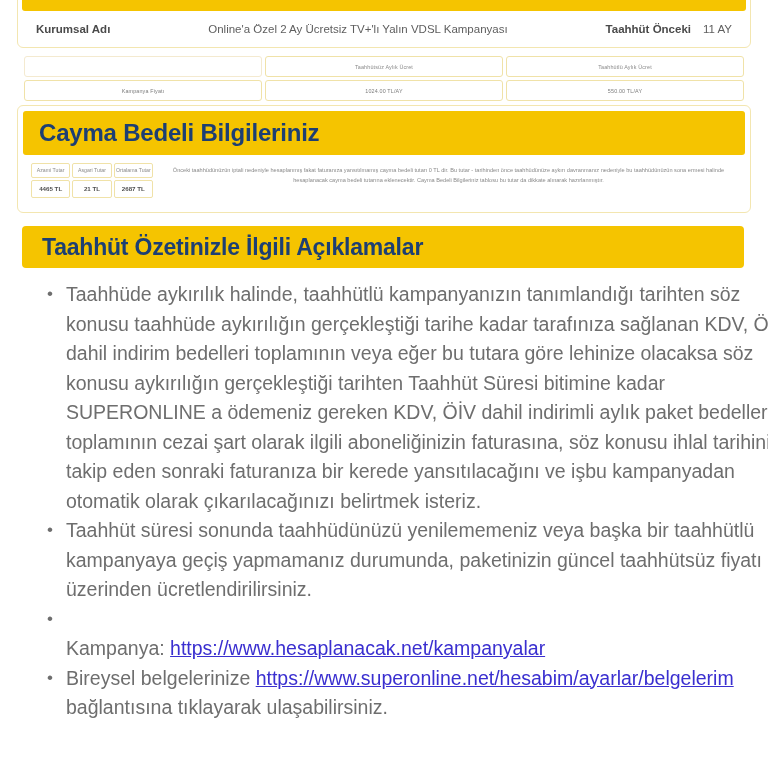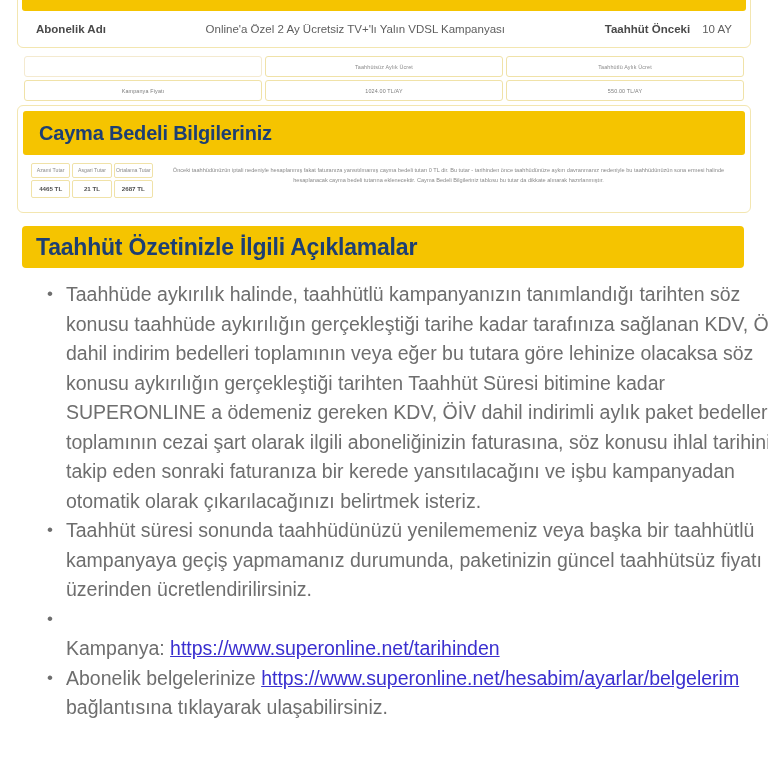--- a/index.html
+++ b/index.html
@@ -104,21 +104,21 @@
     background: #f5c400;
     margin: 5px 5px 0 5px;
     border-radius: 3px;
     height: 44px;
     display: flex;
     align-items: center;
     padding-left: 16px;
   }
   .yellow-head h2 {
     margin: 0;
-    font-size: 20px;
+    font-size: 24px;
     font-weight: bold;
     color: #1d3f73;
     letter-spacing: -0.2px;
   }
   .cayma-body {
     display: flex;
     align-items: flex-start;
     padding: 6px 10px 0 11px;
   }
   #cayma-mini-table {
@@ -157,21 +157,21 @@
   #aciklama-head {
     position: absolute;
     left: 22px;
     top: 226px;
     width: 722px;
     height: 42px;
     background: #f5c400;
     border-radius: 4px;
     display: flex;
     align-items: center;
-    padding-left: 14px;
+    padding-left: 20px;
     box-sizing: border-box;
   }
   #aciklama-head h2 {
     margin: 0;
     font-size: 23px;
     font-weight: bold;
     color: #1d3f73;
     letter-spacing: -0.2px;
   }
 
@@ -204,24 +204,24 @@
     text-decoration: underline;
   }
   .link-line { white-space: nowrap; }
 </style>
 </head>
 <body>
 
 <div class="card" id="campaign-card">
   <div class="topbar"></div>
   <div class="campaign-row">
-    <span class="lbl">Abonelik Adı</span>
+    <span class="lbl">Kurumsal Adı</span>
     <span class="c-name">Online'a Özel 2 Ay Ücretsiz TV+'lı Yalın VDSL Kampanyası</span>
     <span class="sure-lbl">Taahhüt Önceki</span>
-    <span class="sure-val">10 AY</span>
+    <span class="sure-val">11 AY</span>
   </div>
 </div>
 
 <table id="price-table">
   <tbody>
       <tr>
     <td class="blank"></td>
     <td>Taahhütsüz Aylık Ücret</td>
     <td>Taahhütlü Aylık Ücret</td>
   </tr>
@@ -263,21 +263,21 @@
 <ul id="notes-list">
   <li>
     <span>Taahhüde aykırılık halinde, taahhütlü kampanyanızın tanımlandığı tarihten söz konusu taahhüde aykırılığın gerçekleştiği tarihe kadar tarafınıza sağlanan KDV, ÖİV dahil indirim bedelleri toplamının veya eğer bu tutara göre lehinize olacaksa söz konusu aykırılığın gerçekleştiği tarihten Taahhüt Süresi bitimine kadar SUPERONLINE a ödemeniz gereken KDV, ÖİV dahil indirimli aylık paket bedelleri toplamının cezai şart olarak ilgili aboneliğinizin faturasına, söz konusu ihlal tarihini takip eden sonraki faturanıza bir kerede yansıtılacağını ve işbu kampanyadan otomatik olarak çıkarılacağınızı belirtmek isteriz.</span>
   </li>
   <li>
     <span>Taahhüt süresi sonunda taahhüdünüzü yenilememeniz veya başka bir taahhütlü kampanyaya geçiş yapmamanız durumunda, paketinizin güncel taahhütsüz fiyatı üzerinden ücretlendirilirsiniz.</span>
   </li>
   <li>
     <br>
     <span class="link-line"><span>Kampanya:</span>
-      <a href="#">https://www.superonline.net/tarihinden</a></span><br>
-  </li>
-  <li>
-    <span>Abonelik belgelerinize</span>
+      <a href="#">https://www.hesaplanacak.net/kampanyalar</a></span><br>
+  </li>
+  <li>
+    <span>Bireysel belgelerinize</span>
     <a href="#">https://www.superonline.net/hesabim/ayarlar/belgelerim</a>
     <span>bağlantısına tıklayarak ulaşabilirsiniz.</span>
   </li>
 
 </ul>
 
 </body></html>

